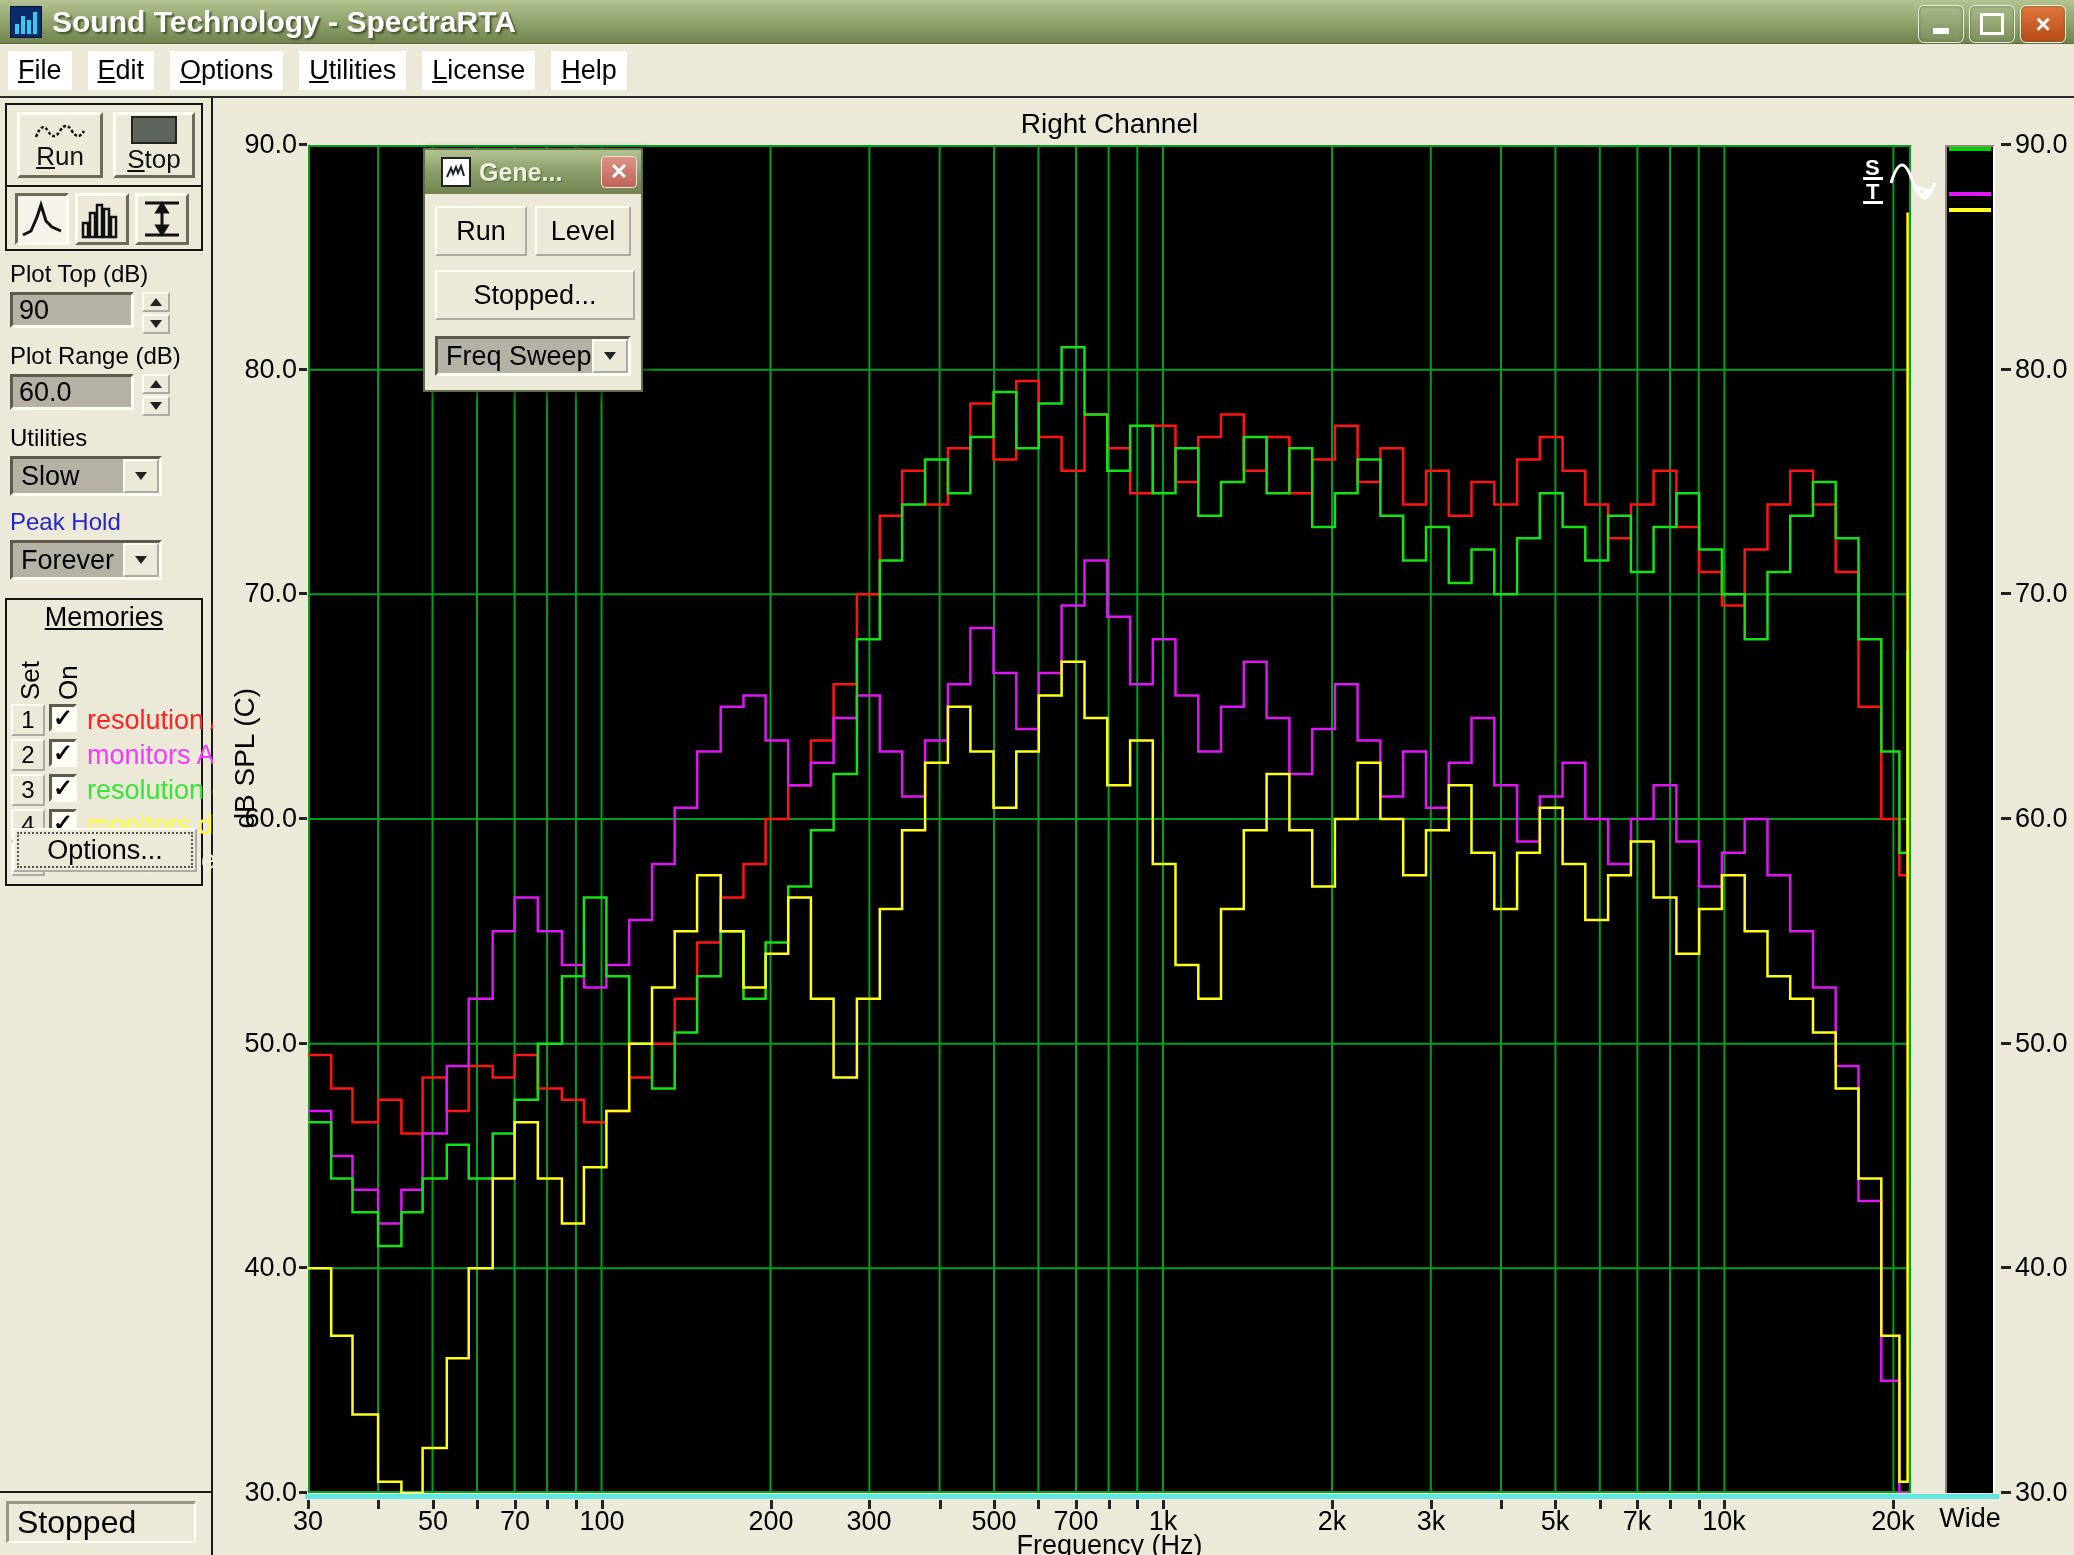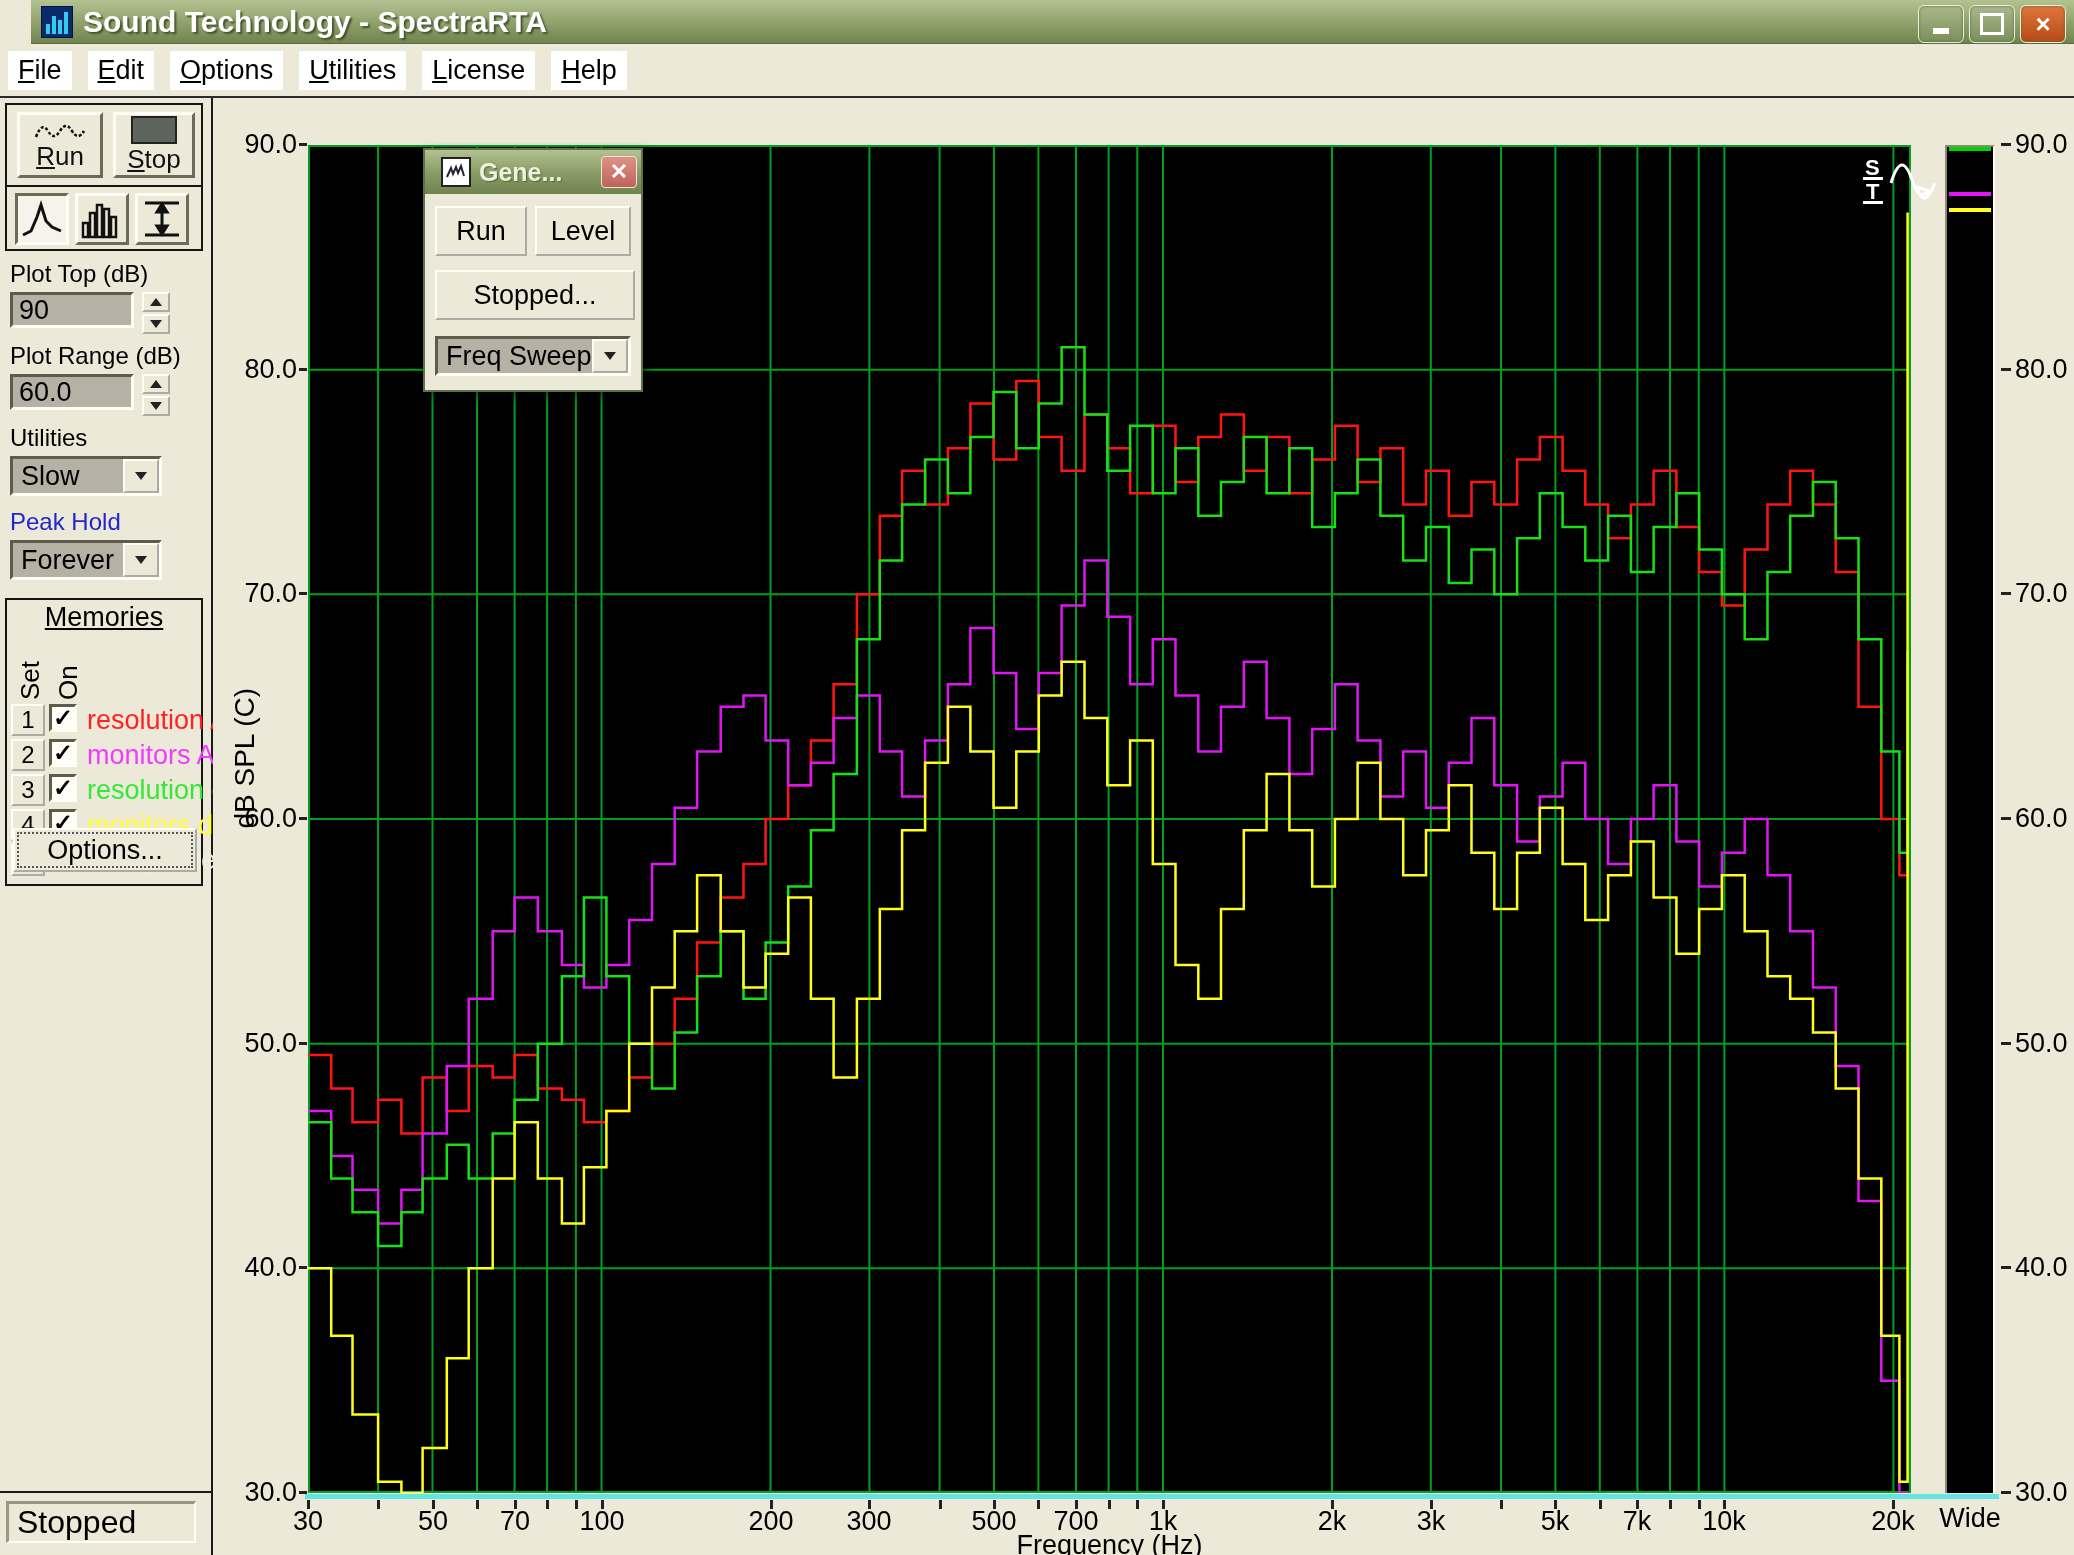--- a/index.html
+++ b/index.html
@@ -7,21 +7,20 @@
     position:relative;width:2074px;height:1555px;overflow:hidden;
     background:#ece9d8;font-family:"Liberation Sans",sans-serif;
     -webkit-font-smoothing:antialiased;
   }
   
   .titlebar{
     position:absolute;left:0;top:0;right:0;height:44px;
     background:linear-gradient(#b3c291 0%,#95a771 45%,#71834e 100%);
     display:flex;align-items:center;padding-left:10px;box-sizing:border-box;
     border-bottom:1px solid #5a6b3e;
-    margin-left:31px;
   }
   .app-icon{width:32px;height:32px;margin-right:10px;background:#0a2a6a;border:1px solid #041440;
     display:flex;align-items:flex-end;justify-content:center;gap:2px;padding:3px;box-sizing:border-box;}
   .app-icon i{display:block;width:4px;background:#33ccee;}
   .title-text{color:#ffffff;font-size:30px;font-weight:bold;text-shadow:2px 2px 2px #44532f;}
   .winbtns{position:absolute;right:8px;top:5px;display:flex;gap:5px;}
   .winbtn{width:44px;height:36px;border-radius:6px;border:1px solid #e9f0da;
     background:linear-gradient(#a9b98a,#7c8e5b);display:flex;align-items:center;justify-content:center;
     box-shadow:inset 0 0 3px #5c6d42;}
   .winbtn.close{background:linear-gradient(#e0763c,#b64a15);}
@@ -258,20 +257,21 @@
         </div>
       </div>
       <div class="options-btn" style="top:730px;left:13px;position:absolute;">Options...</div>
 
       <div class="side-footer">
         <div class="statusbox">Stopped</div>
       </div>
     </div>
 
     <div class="main">
+      <div class="chart-title">Right Channel</div>
 
       <div class="ylabel-rot">dB SPL (C)</div>
 
       <div class="plot">
         <svg id="plot-svg" width="1603" height="1348" viewBox="0 0 1603 1348" preserveAspectRatio="none">
             <line x1="0.0" y1="0" x2="0.0" y2="1348" stroke="#00a01e" stroke-width="2"></line>
             <line x1="70.1" y1="0" x2="70.1" y2="1348" stroke="#00a01e" stroke-width="2"></line>
             <line x1="124.5" y1="0" x2="124.5" y2="1348" stroke="#00a01e" stroke-width="2"></line>
             <line x1="169.0" y1="0" x2="169.0" y2="1348" stroke="#00a01e" stroke-width="2"></line>
             <line x1="206.6" y1="0" x2="206.6" y2="1348" stroke="#00a01e" stroke-width="2"></line>

